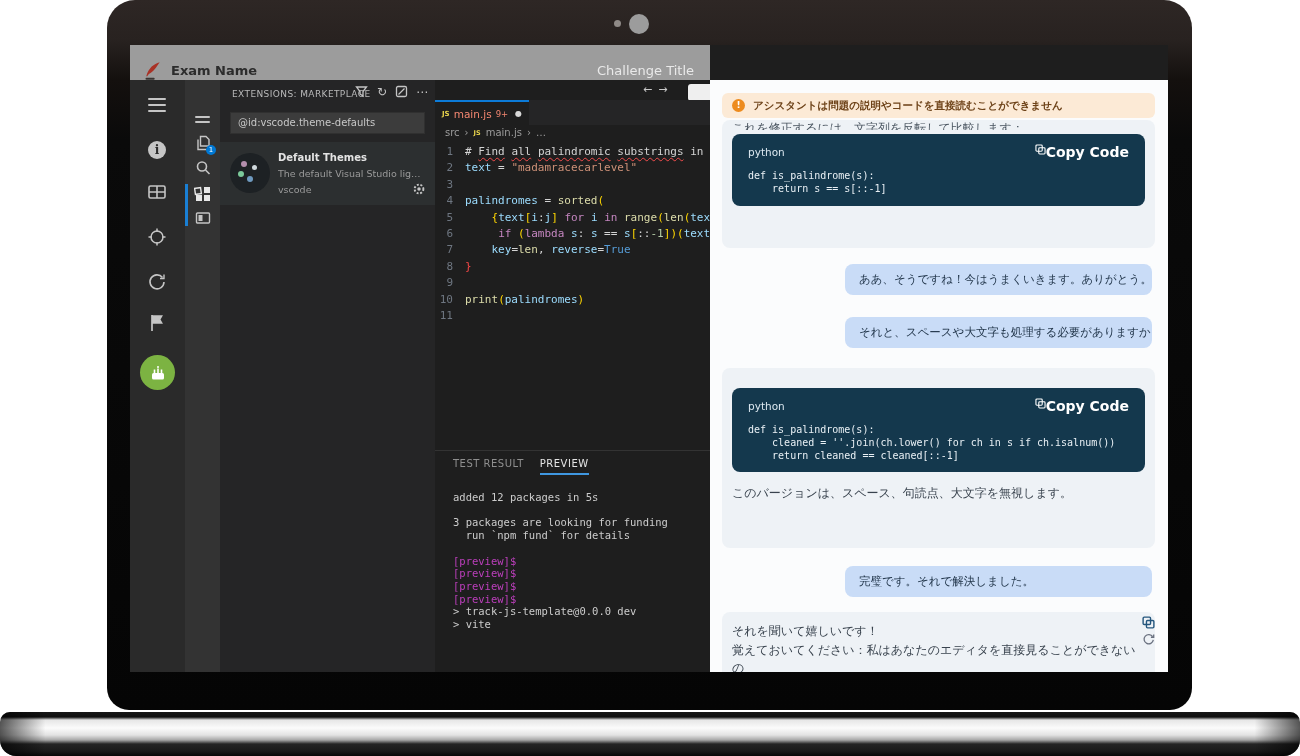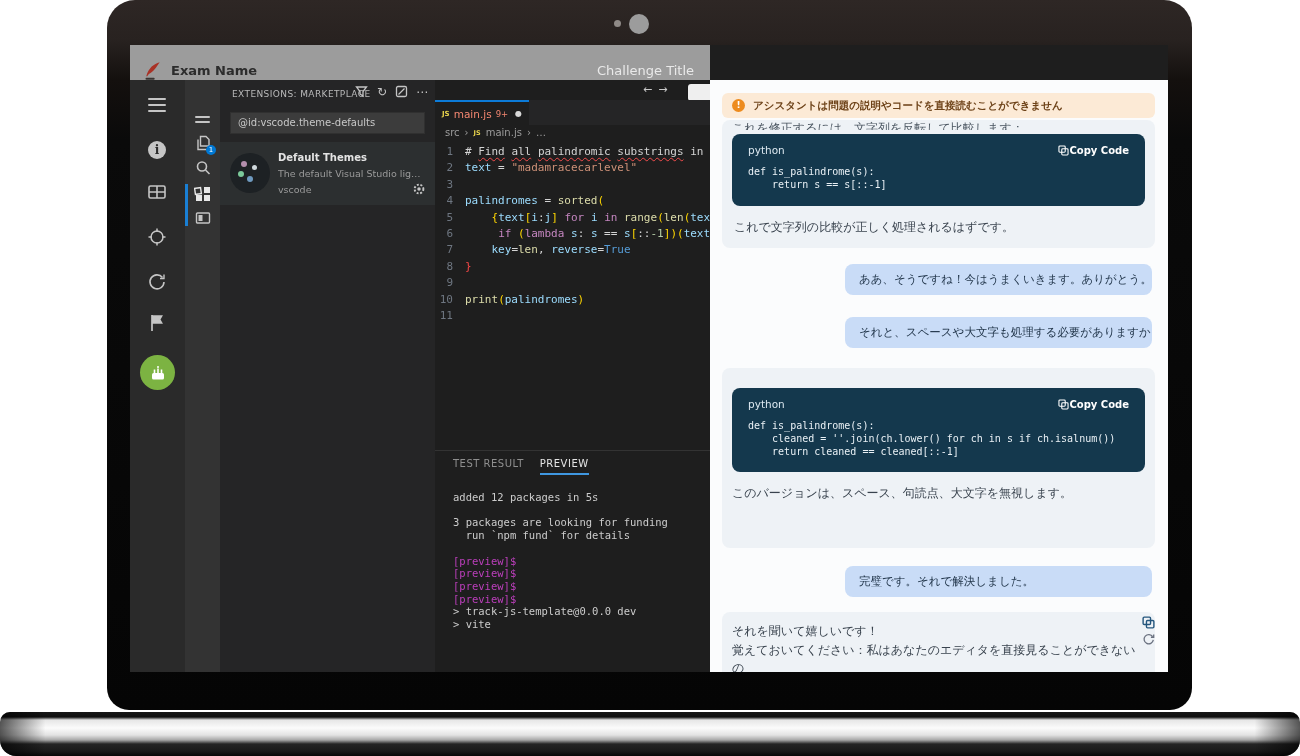--- a/index.html
+++ b/index.html
@@ -104,21 +104,21 @@
   .ablock-1 { top:40px; height:128px; }
   .ablock-2 { top:288px; height:180px; padding:12px 10px; }
   .ablock-3 { top:532px; height:92px; border-radius:8px 8px 0 0; padding:10px 10px; }
   .clip-line { height:10px; overflow:hidden; padding:0 10px; font-size:12px; line-height:16px; color:#4a5560; }
   .amsg { font-size:12px; color:#39434e; line-height:19px; white-space:pre-line; }
   .amsg-pad { padding:12px 12px 0; }
   .card { background:#14384d; border-radius:8px; color:#fff; padding:10px 16px 12px; }
   .card-1 { margin:4px 10px 0; height:72px; }
   .card-2 { margin-top:8px; height:84px; }
   .card-head { display:flex; align-items:center; font-size:10.5px; color:#dce8f0; }
-  .copy-btn { margin-left:auto; display:flex; align-items:center; font-size:10px; font-weight:600; color:#ffffff; cursor:pointer; }
+  .copy-btn { margin-left:auto; display:flex; font-size:14px; font-weight:600; color:#ffffff; cursor:pointer; }
   .card-code { margin-top:9px; font-family:"DejaVu Sans Mono","Liberation Mono",monospace; font-size:10px; line-height:13px;
                color:#e9f0f5; white-space:pre; overflow:hidden; }
   .bubble { position:absolute; left:135px; right:16px; height:31px; background:#c9dcf7; border-radius:8px;
             display:flex; align-items:center; padding:0 14px; font-size:11.5px; color:#24384d; white-space:nowrap; overflow:hidden; }
   .bub-1 { top:184px; } .bub-2 { top:237px; } .bub-3 { top:486px; }
   .msg2-text { margin-top:12px; }
   .float-icons { position:absolute; left:432px; top:536px; display:flex; flex-direction:column; gap:4px; align-items:center; }
 
   svg { display:block; }
 </style>
@@ -329,21 +329,20 @@
                   <rect x="1.2" y="1.2" width="8" height="8" rx="1.2"></rect>
                     <rect x="4.8" y="4.8" width="8" height="8" rx="1.2"></rect>
                 </svg>
               </span>
               <span>Copy Code</span>
             </span>
           </div>
           <div class="card-code">def is_palindrome(s):
     return s == s[::-1]</div>
         </div>
-        <div class="amsg amsg-pad">これで文字列の比較が正しく処理されるはずです。</div>
       </div>
 
       <div class="bubble bub-1">ああ、そうですね！今はうまくいきます。ありがとう。</div>
       <div class="bubble bub-2">それと、スペースや大文字も処理する必要がありますか？</div>
 
       <div class="ablock ablock-2">
         <div class="card card-2">
           <div class="card-head">
             <span>python</span>
             <span class="copy-btn">

